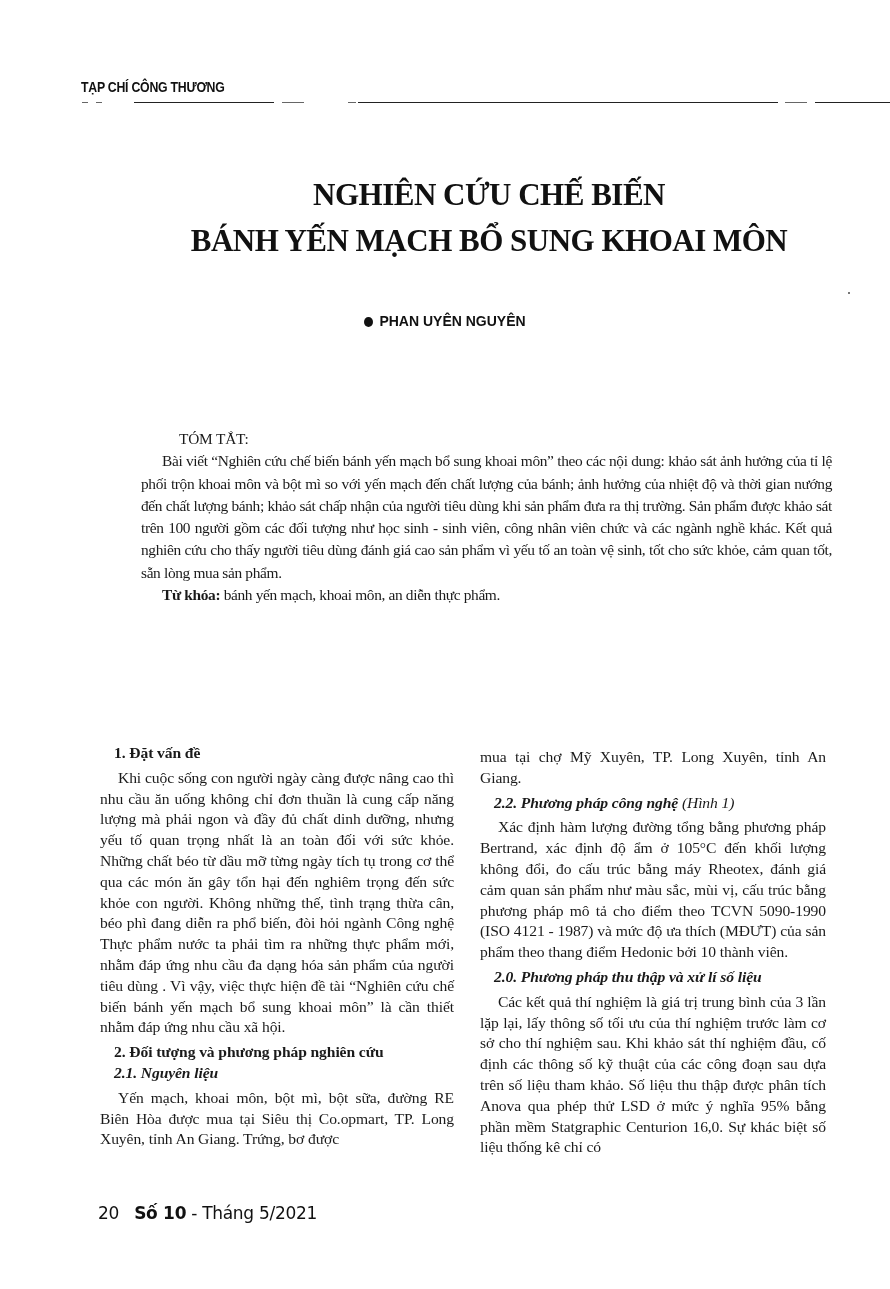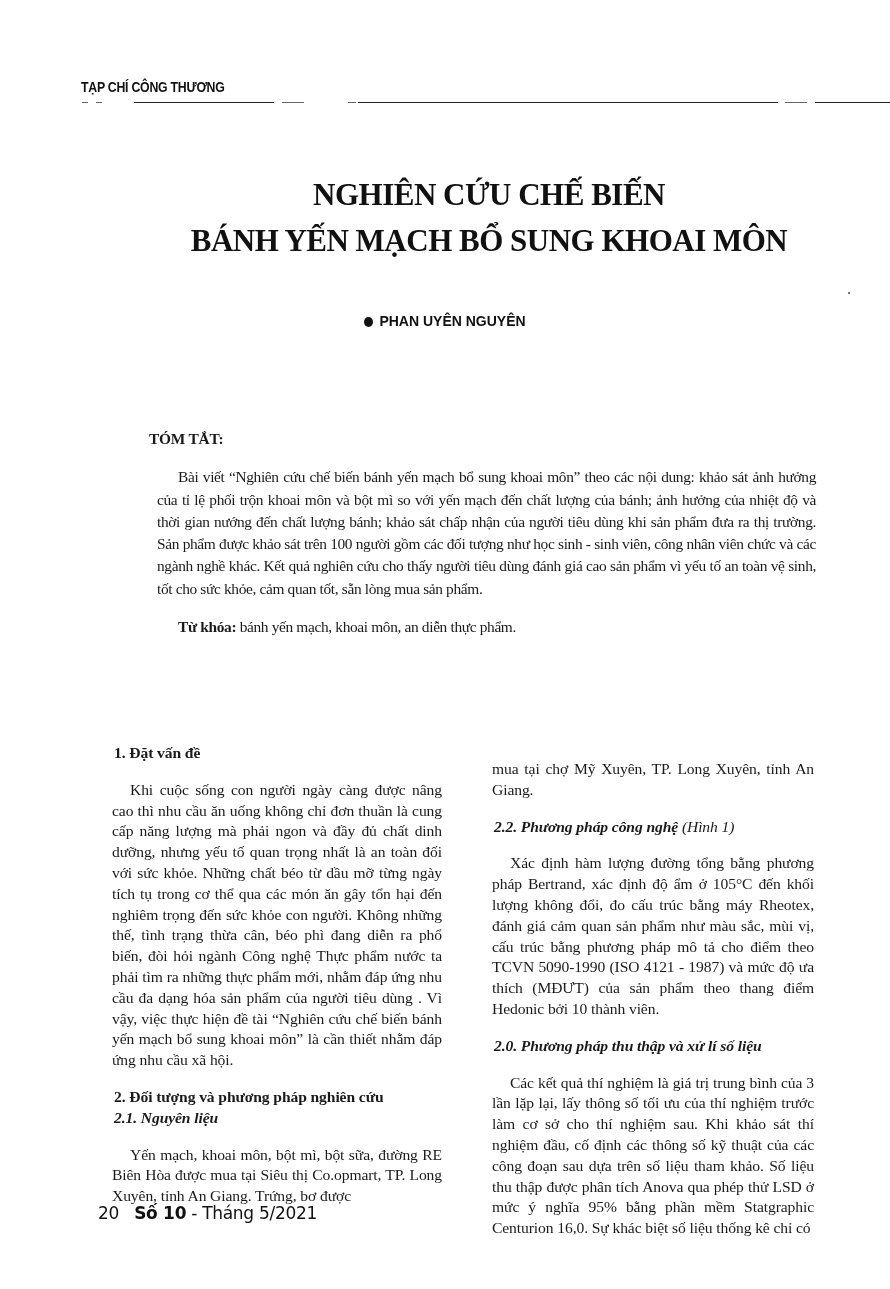--- a/index.html
+++ b/index.html
@@ -23,32 +23,32 @@
     position: absolute; left: 0; width: 890px; top: 313px; text-align: center;
     font-family: "Liberation Sans", sans-serif; font-weight: bold; font-size: 14px; color: #111;
   }
   .author .dot { display: inline-block; width: 9px; height: 10px; border-radius: 50%; background: #111; margin-right: 6px; vertical-align: -1px; }
 
   .abstract {
     position: absolute; left: 141px; width: 691px; top: 428px;
     font-family: "Liberation Serif", serif; font-size: 15.4px; line-height: 22.3px;
     text-align: justify; color: #1a1a1a; letter-spacing: -0.35px;
   }
-  .abstract .heading { font-weight: bold; margin-left: 8px; letter-spacing: -0.2px; }
-  .abstract p { margin: 16px; text-indent: 21px; }
+  .abstract .heading { font-weight: normal; margin-left: 38px; letter-spacing: -0.2px; }
+  .abstract p { margin: 0; text-indent: 21px; }
   .abstract .kw-label { font-weight: bold; }
 
   .col {
     position: absolute; top: 743px;
     font-family: "Liberation Serif", serif; font-size: 15.6px; line-height: 20.8px;
     text-align: justify; color: #1a1a1a; letter-spacing: -0.1px;
   }
   .col-left { left: 96px; width: 362px; }
   .col-right { left: 476px; width: 354px; }
-  .col p { margin: 16px; text-indent: 18px; }
+  .col p { margin: 4px; text-indent: 18px; }
   .col .h1 { font-weight: bold; text-indent: 18px; margin: 0; }
   .col .h2 { font-weight: bold; font-style: italic; text-indent: 18px; margin: 0; }
   .col .h2 .plain { font-weight: normal; }
   .col p.noindent { text-indent: 0; }
 
   .footer {
     position: absolute; left: 98px; top: 1203px;
     font-family: "DejaVu Sans", sans-serif; font-size: 17px; color: #111; letter-spacing: -0.3px; text-align: right;
   }
   .footer .issue { font-weight: bold; margin-left: 10px; }

